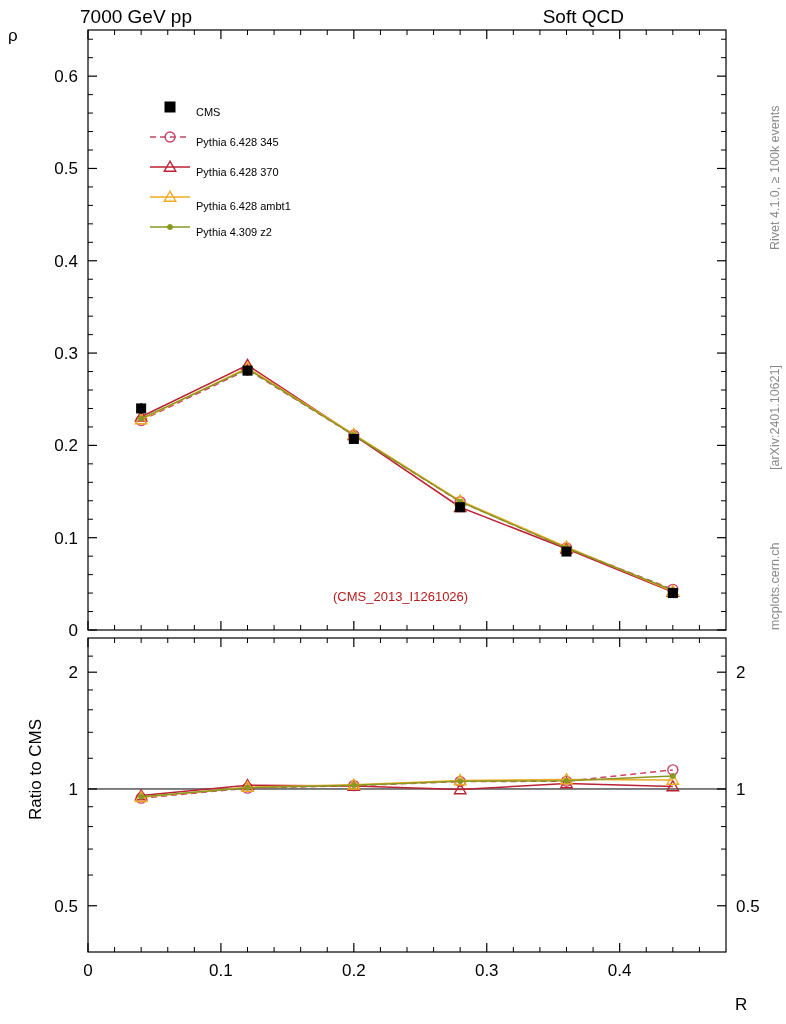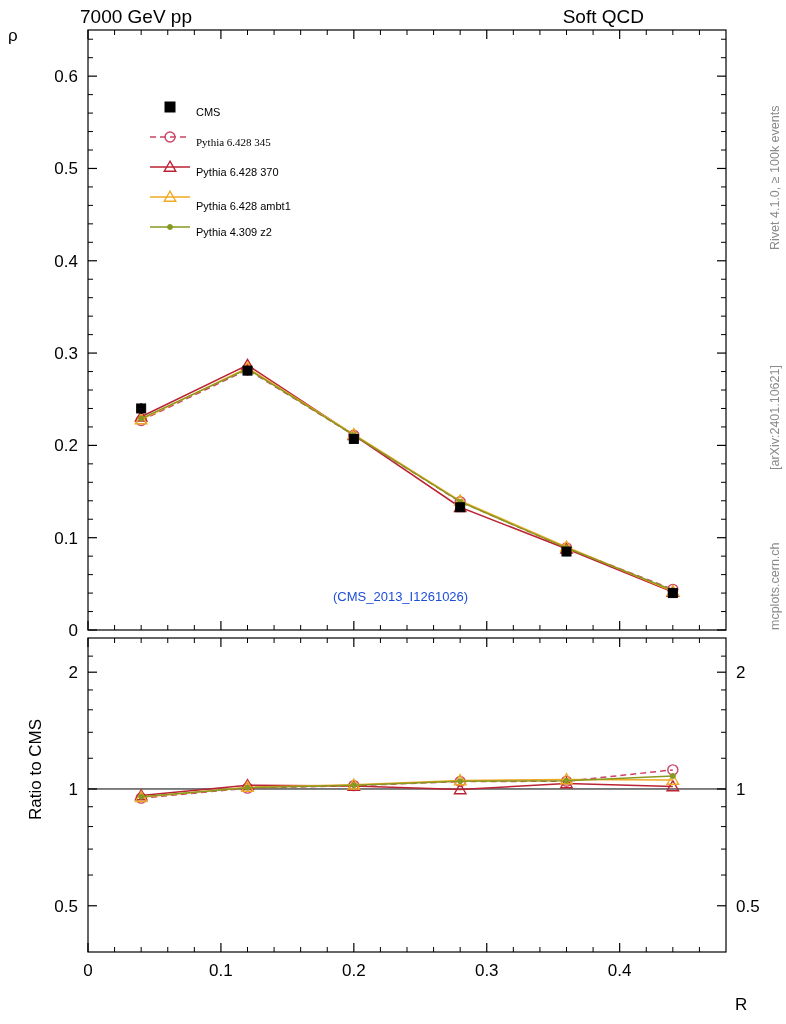--- a/index.html
+++ b/index.html
@@ -5,45 +5,45 @@
   html,body{margin:0;padding:0;background:#ffffff;}
   body{width:786px;height:1024px;font-family:"Liberation Sans",sans-serif;color:#000;overflow:hidden;}
   #root{position:relative;width:704px;height:1024px;}
   .txt{position:absolute;white-space:nowrap;}
   .hdr{font-size:19px;}
   .rot{transform-origin:0 0;}
   .axlbl{font-size:17px;}
   .side{font-size:12.5px;fill:#8a8a8a;color:#8a8a8a;}
   svg{position:absolute;left:0;top:0;}
   .legtxt{font-size:11px;}
-  .watermark{font-size:13px;color:#1d4ed8;}
+  .watermark{font-size:13px;color:#b91c1c;}
 </style>
 </head>
 <body>
 
 <div id="root">
 
   <div class="txt hdr" style="left:80px;top:6px;">7000 GeV pp</div>
-  <div class="txt hdr" style="right:60px;top:6px;text-align:center;">Soft QCD</div>
+  <div class="txt hdr" style="right:80px;top:6px;text-align:center;">Soft QCD</div>
 
   <div class="txt axlbl" style="left:8px;top:26px;">ρ</div>
 
   <div class="txt axlbl" style="left:735px;top:995px;">R</div>
 
   <div class="txt axlbl rot" style="left:26px;top:820px;transform:rotate(-90deg);">Ratio to CMS</div>
 
   <div class="txt side rot" style="left:768px;top:250px;transform:rotate(-90deg);">Rivet 4.1.0, ≥ 100k events</div>
   <div class="txt side rot" style="left:768px;top:470px;transform:rotate(-90deg);"><span>[</span><span>arXiv:2401.10621</span><span>]</span></div>
   <div class="txt side rot" style="left:768px;top:630px;transform:rotate(-90deg);">mcplots.cern.ch</div>
 
 
   <div class="txt watermark" style="left:333px;top:589px;">(CMS_2013_I1261026)</div>
 
   <div class="txt legtxt" style="left:196px;top:106px;">CMS</div>
-  <div class="txt legtxt" style="left:196px;top:136px;font-family:Liberation Serif, serif;">Pythia 6.428 345</div>
+  <div class="txt legtxt" style="left:196px;top:136px;">Pythia 6.428 345</div>
   <div class="txt legtxt" style="left:196px;top:166px;text-align:right;">Pythia 6.428 370</div>
   <div class="txt legtxt" style="left:196px;top:200px;">Pythia 6.428 ambt1</div>
   <div class="txt legtxt" style="left:196px;top:226px;">Pythia 4.309 z2</div>
 
   <svg id="canvas" width="786" height="1024">
       <rect x="88" y="30" width="638" height="600" fill="none" stroke="#000" stroke-width="1.2"></rect>
       <rect x="88" y="638" width="638" height="314" fill="none" stroke="#000" stroke-width="1.2"></rect>
       <line x1="88" y1="630" x2="97" y2="630" stroke="#000" stroke-width="1.2"></line>
       <line x1="726" y1="630" x2="717" y2="630" stroke="#000" stroke-width="1.2"></line>
       <text x="78" y="636" text-anchor="end" font-size="17" font-family="&quot;Liberation Sans&quot;, sans-serif">0</text>

